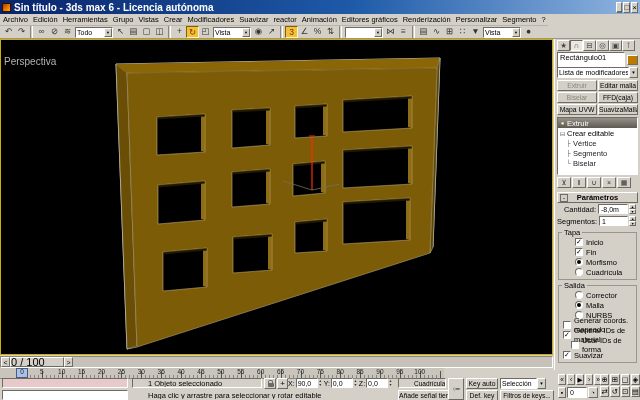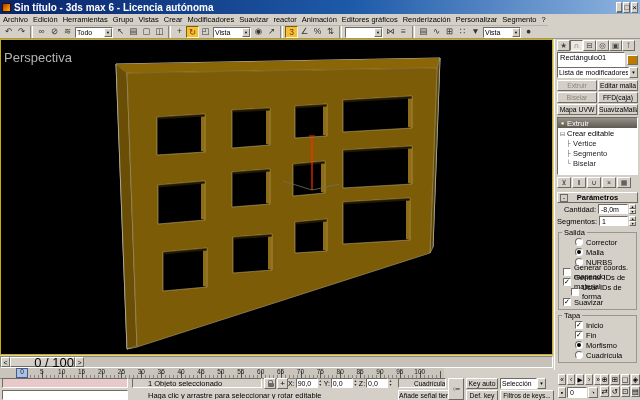--- a/index.html
+++ b/index.html
@@ -17,21 +17,21 @@
 
 #toolbar{position:absolute;left:0;top:26px;width:640px;height:13px;display:flex;align-items:center;padding-left:2px;border-bottom:1px solid #9a968e}
 .tbtn{width:13px;height:12px;font-size:8.5px;line-height:11px;text-align:center;color:#35352f;flex:none}
 .tbtn.act{background:#f0c23c;border:1px solid;border-color:#806000 #fff3c0 #fff3c0 #806000;color:#8a2a00}
 .tdd{height:11px;width:38px;background:#fff;border:1px solid;border-color:#6e6a64 #fff #fff #6e6a64;display:flex;align-items:center;font-size:7px;flex:none;margin:0 1px}
 .tdd i{flex:1;font-style:normal;overflow:hidden;white-space:nowrap;padding-left:1px}
 .tdd b{width:8px;height:9px;background:#d4d0c8;border:1px solid;border-color:#fff #6e6a64 #6e6a64 #fff;font-size:4px;line-height:8px;text-align:center;font-weight:normal}
 .tsep{width:3px;height:12px;border-left:1px solid #8a867e;border-right:1px solid #fff;margin:0 2px;flex:none}
 
 #viewport{position:absolute;left:0;top:39px;width:553px;height:316px;background:#000;border:1px solid #cfae00}
-#vplabel{position:absolute;left:3px;top:10px;color:#b4b4b4;font-size:13px;z-index:2}
+#vplabel{position:absolute;left:3px;top:16px;color:#b4b4b4;font-size:10px;z-index:2}
 #vpsvg{position:absolute;left:0;top:0}
 
 #cmdpanel{position:absolute;left:554px;top:39px;width:86px;height:331px;background:#d4d0c8;border-left:1px solid #fff;padding:1px 2px 0 2px}
 #tabs{display:flex;height:12px;margin-bottom:1px}
 .tab{width:13px;height:11px;font-size:7.5px;line-height:10px;text-align:center;color:#444;border:1px solid;border-color:#fff #6e6a64 #6e6a64 #fff;background:#d4d0c8}
 .tab.act{background:#ece8e0;border-color:#6e6a64 #fff #fff #6e6a64}
 #namerow{display:flex;align-items:center;height:13px;gap:2px}
 #objname{flex:1;height:16px;background:#fff;border:1px solid;border-color:#6e6a64 #fff #fff #6e6a64;font-size:7.5px;line-height:10px;padding-left:2px;overflow:hidden}
 #objcolor{width:11px;height:10px;border:1px solid;border-color:#fff #6e6a64 #6e6a64 #fff}
 #modlist{display:flex;height:13px;align-items:center}
@@ -62,21 +62,21 @@
 .opt{display:flex;align-items:center;height:10px;gap:3px;font-size:7.5px;padding-left:4px}
 .opt.cen{padding-left:16px}
 .opt.ind{padding-left:12px}
 .mk{width:8px;height:8px;background:#fff;border:1px solid;border-color:#6e6a64 #fff #fff #6e6a64;display:inline-flex;align-items:center;justify-content:center;flex:none;font-size:7px}
 .opt.rb .mk{border-radius:50%}
 .opt.cb.on .mk::before{content:"✓";margin-top:-1px}
 .opt.rb.on .mk::before{content:"";width:4px;height:4px;border-radius:50%;background:#000}
 
 #sliderrow{position:absolute;left:0;top:356px;width:553px;height:12px;background:#c6c2ba;border:1px solid;border-color:#8a867e #fff #fff #8a867e;display:flex;align-items:center}
 .sarr{width:9px;height:10px;font-size:7px;line-height:9px;text-align:center;flex:none}
-#shandle{width:65px;height:10px;font-size:13px;line-height:9px;text-align:right;flex:none}
+#shandle{width:54px;height:10px;font-size:11px;line-height:9px;text-align:left;flex:none}
 #ruler{position:absolute;left:0;top:368px;width:444px;height:11px;background:#c9c5bd;border-bottom:1px solid #8a867e;
 background-image:repeating-linear-gradient(90deg,#55524c 0 1px,transparent 1px 19.9px),repeating-linear-gradient(90deg,#8a867e 0 1px,transparent 1px 3.98px);
 background-size:420px 7px,420px 3px;background-position:22px bottom,22px bottom;background-repeat:no-repeat,no-repeat;display:flex;padding-left:12px}
 #marker{position:absolute;left:16px;top:0;width:12px;height:10px;background:#a9c0e8;border:1px solid #4a5a80}
 .rlab{width:19.9px;text-align:center;font-size:6.5px;color:#222;position:relative;z-index:1;flex:none}
 .statusfield{position:absolute;height:10px;border:1px solid;border-color:#6e6a64 #fff #fff #6e6a64;font-size:7.5px;line-height:9px;padding-left:15px;overflow:hidden;white-space:nowrap}
 .sbtn{position:absolute;height:11px;font-size:6.8px;line-height:10px;text-align:center;overflow:hidden;white-space:nowrap}
 .coord{display:flex;align-items:center;margin-right:1px}
 .coord label{font-size:7px;margin-right:1px}
 .cfield{width:22px;height:10px;background:#fff;border:1px solid;border-color:#6e6a64 #fff #fff #6e6a64;font-size:7px;line-height:9px;padding-left:1px}
@@ -305,20 +305,45 @@
     </div>
     <div class="prow">
       <span class="plabel">Segmentos:</span>
       <span class="pfield">1</span>
       <span class="spin">
           <span>▲</span>
           <span>▼</span>
         </span>
     </div>
     <div class="grp">
+      <b>Tapa</b>
+      <div>
+
+          <div class="opt cb on cen">
+            <span class="mk"></span>
+            <span>Inicio</span>
+          </div>
+
+          <div class="opt cb on cen">
+            <span class="mk"></span>
+            <span>Fin</span>
+          </div>
+
+          <div class="opt rb on cen">
+            <span class="mk"></span>
+            <span>Morfismo</span>
+          </div>
+
+          <div class="opt rb cen">
+            <span class="mk"></span>
+            <span>Cuadrícula</span>
+          </div>
+        </div>
+    </div>
+    <div class="grp">
       <b>Salida</b>
       <div>
 
           <div class="opt rb cen">
             <span class="mk"></span>
             <span>Corrector</span>
           </div>
 
           <div class="opt rb on cen">
             <span class="mk"></span>
@@ -341,45 +366,20 @@
           </div>
 
           <div class="opt cb ind">
             <span class="mk"></span>
             <span>Usar IDs de forma</span>
           </div>
 
           <div class="opt cb on">
             <span class="mk"></span>
             <span>Suavizar</span>
-          </div>
-        </div>
-    </div>
-    <div class="grp">
-      <b>Tapa</b>
-      <div>
-
-          <div class="opt cb on cen">
-            <span class="mk"></span>
-            <span>Inicio</span>
-          </div>
-
-          <div class="opt cb on cen">
-            <span class="mk"></span>
-            <span>Fin</span>
-          </div>
-
-          <div class="opt rb on cen">
-            <span class="mk"></span>
-            <span>Morfismo</span>
-          </div>
-
-          <div class="opt rb cen">
-            <span class="mk"></span>
-            <span>Cuadrícula</span>
           </div>
         </div>
     </div>
   </div>
 </div>
 
 <div id="sliderrow">
   <span class="sarr raised">&lt;</span>
   <span id="shandle" class="raised">0 / 100</span>
   <span class="sarr raised">&gt;</span>

